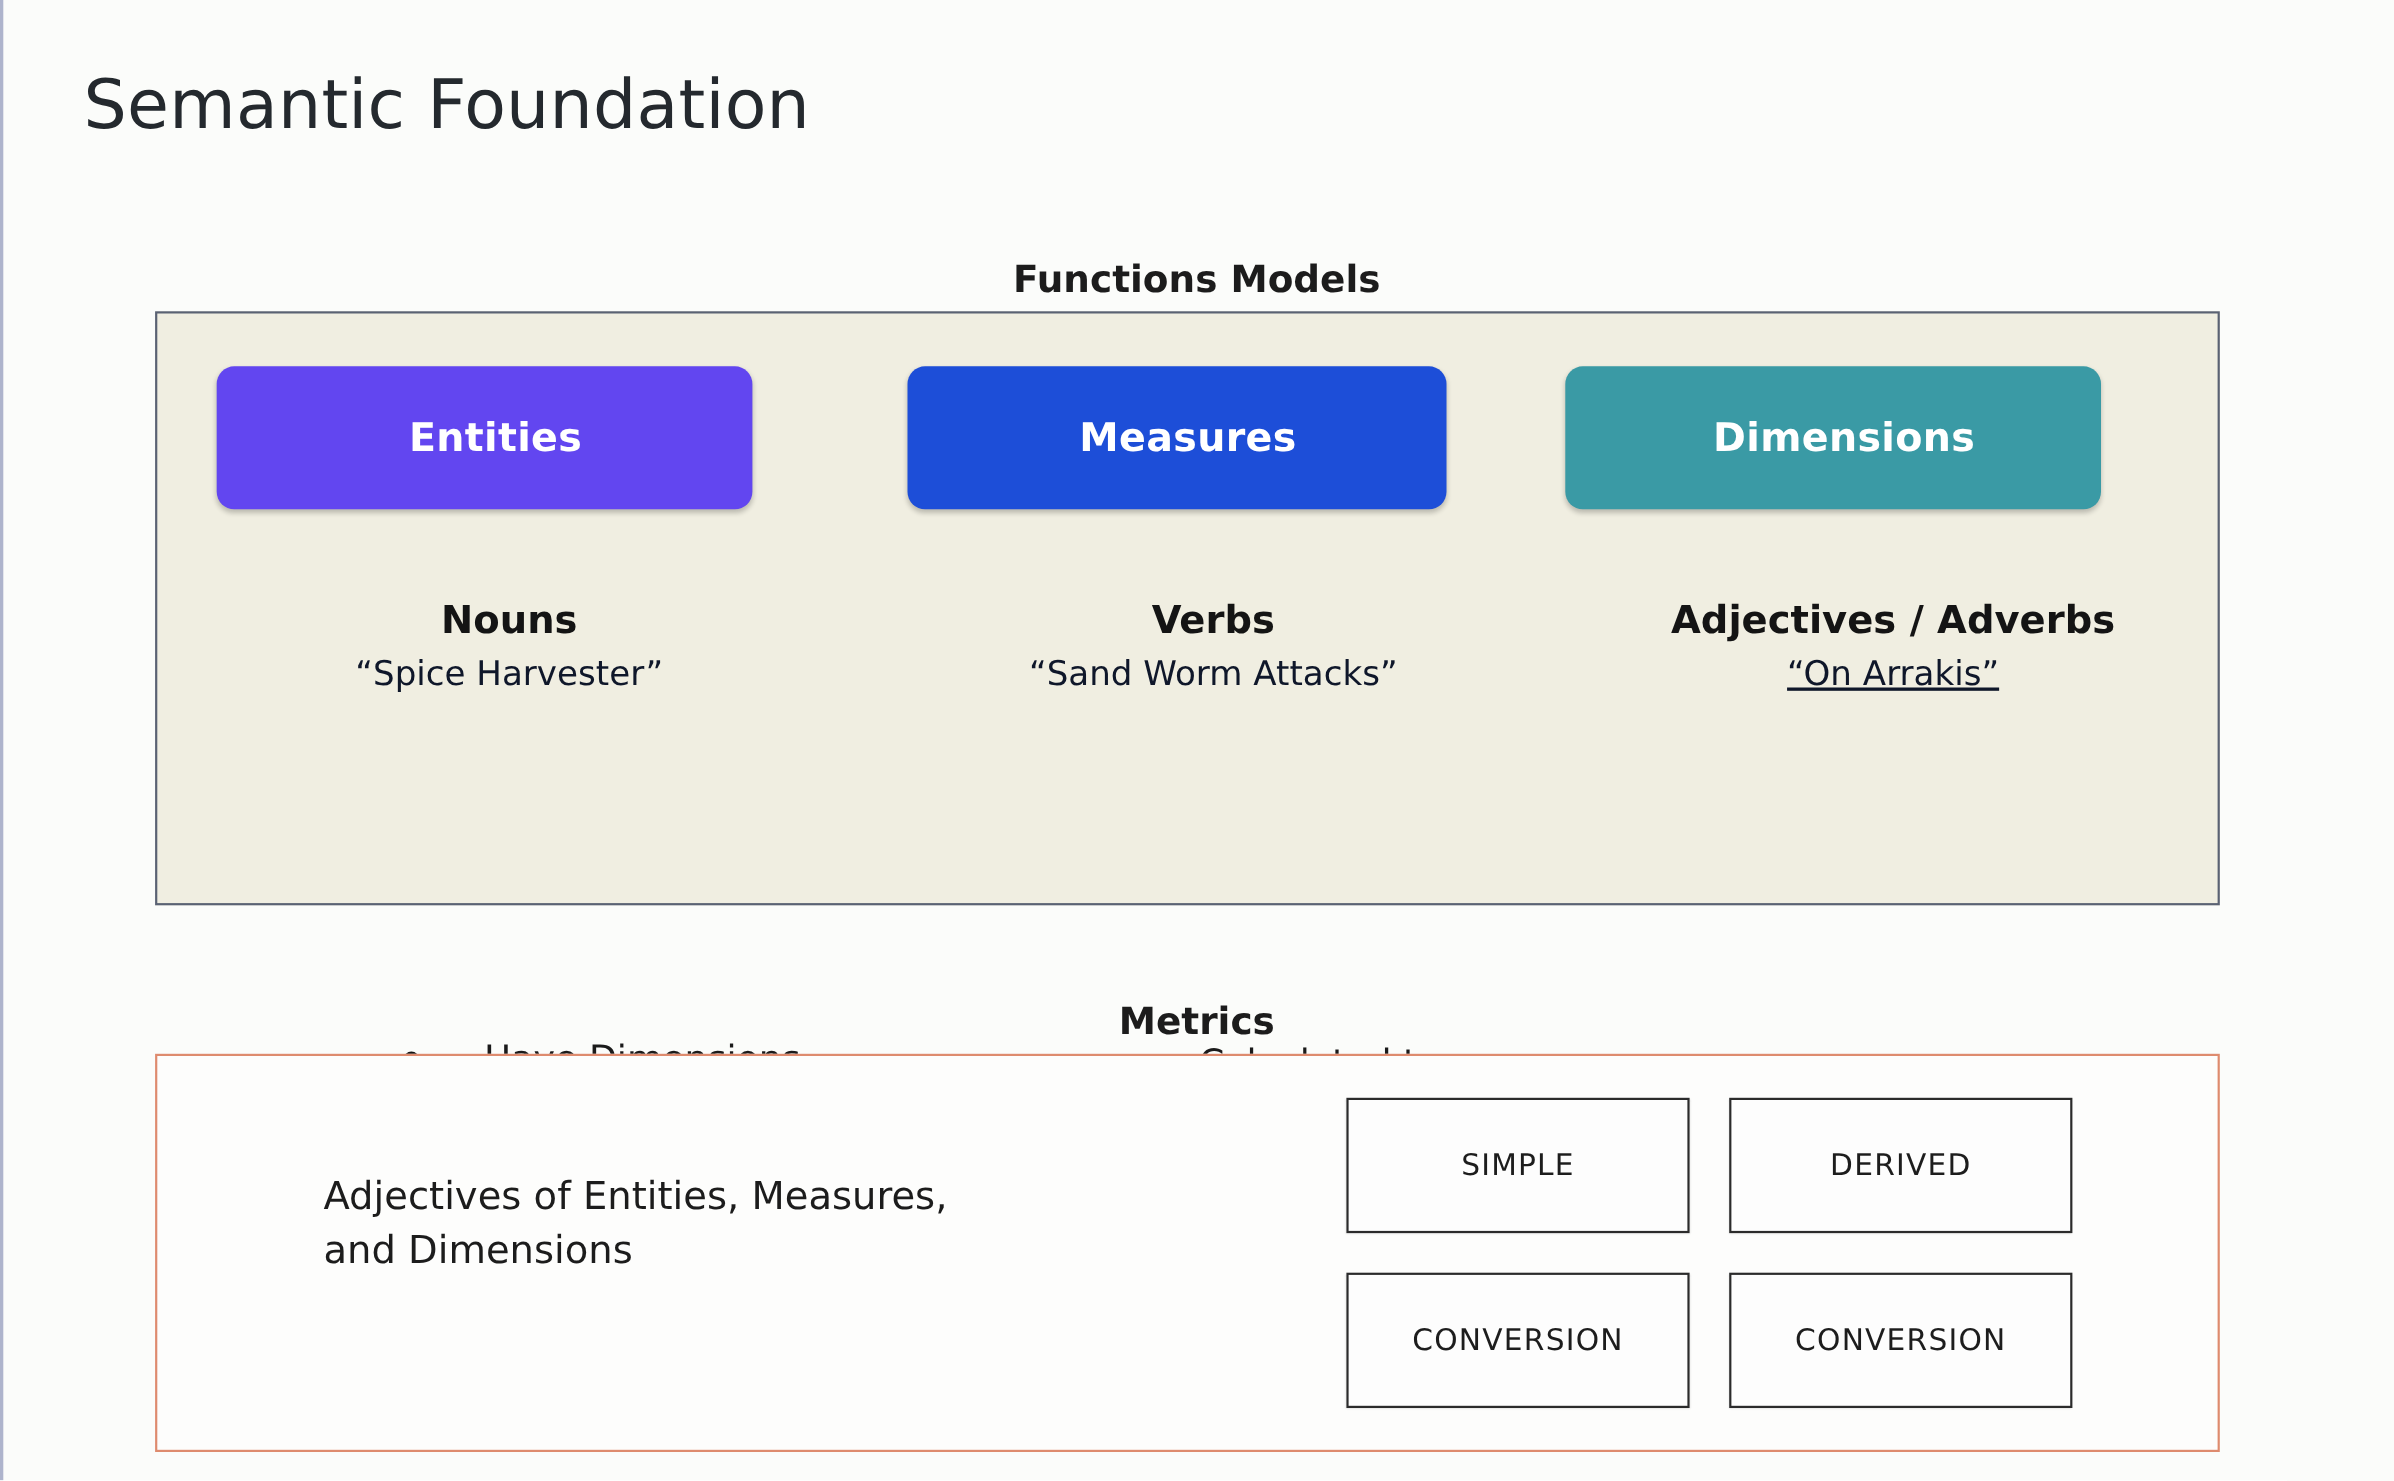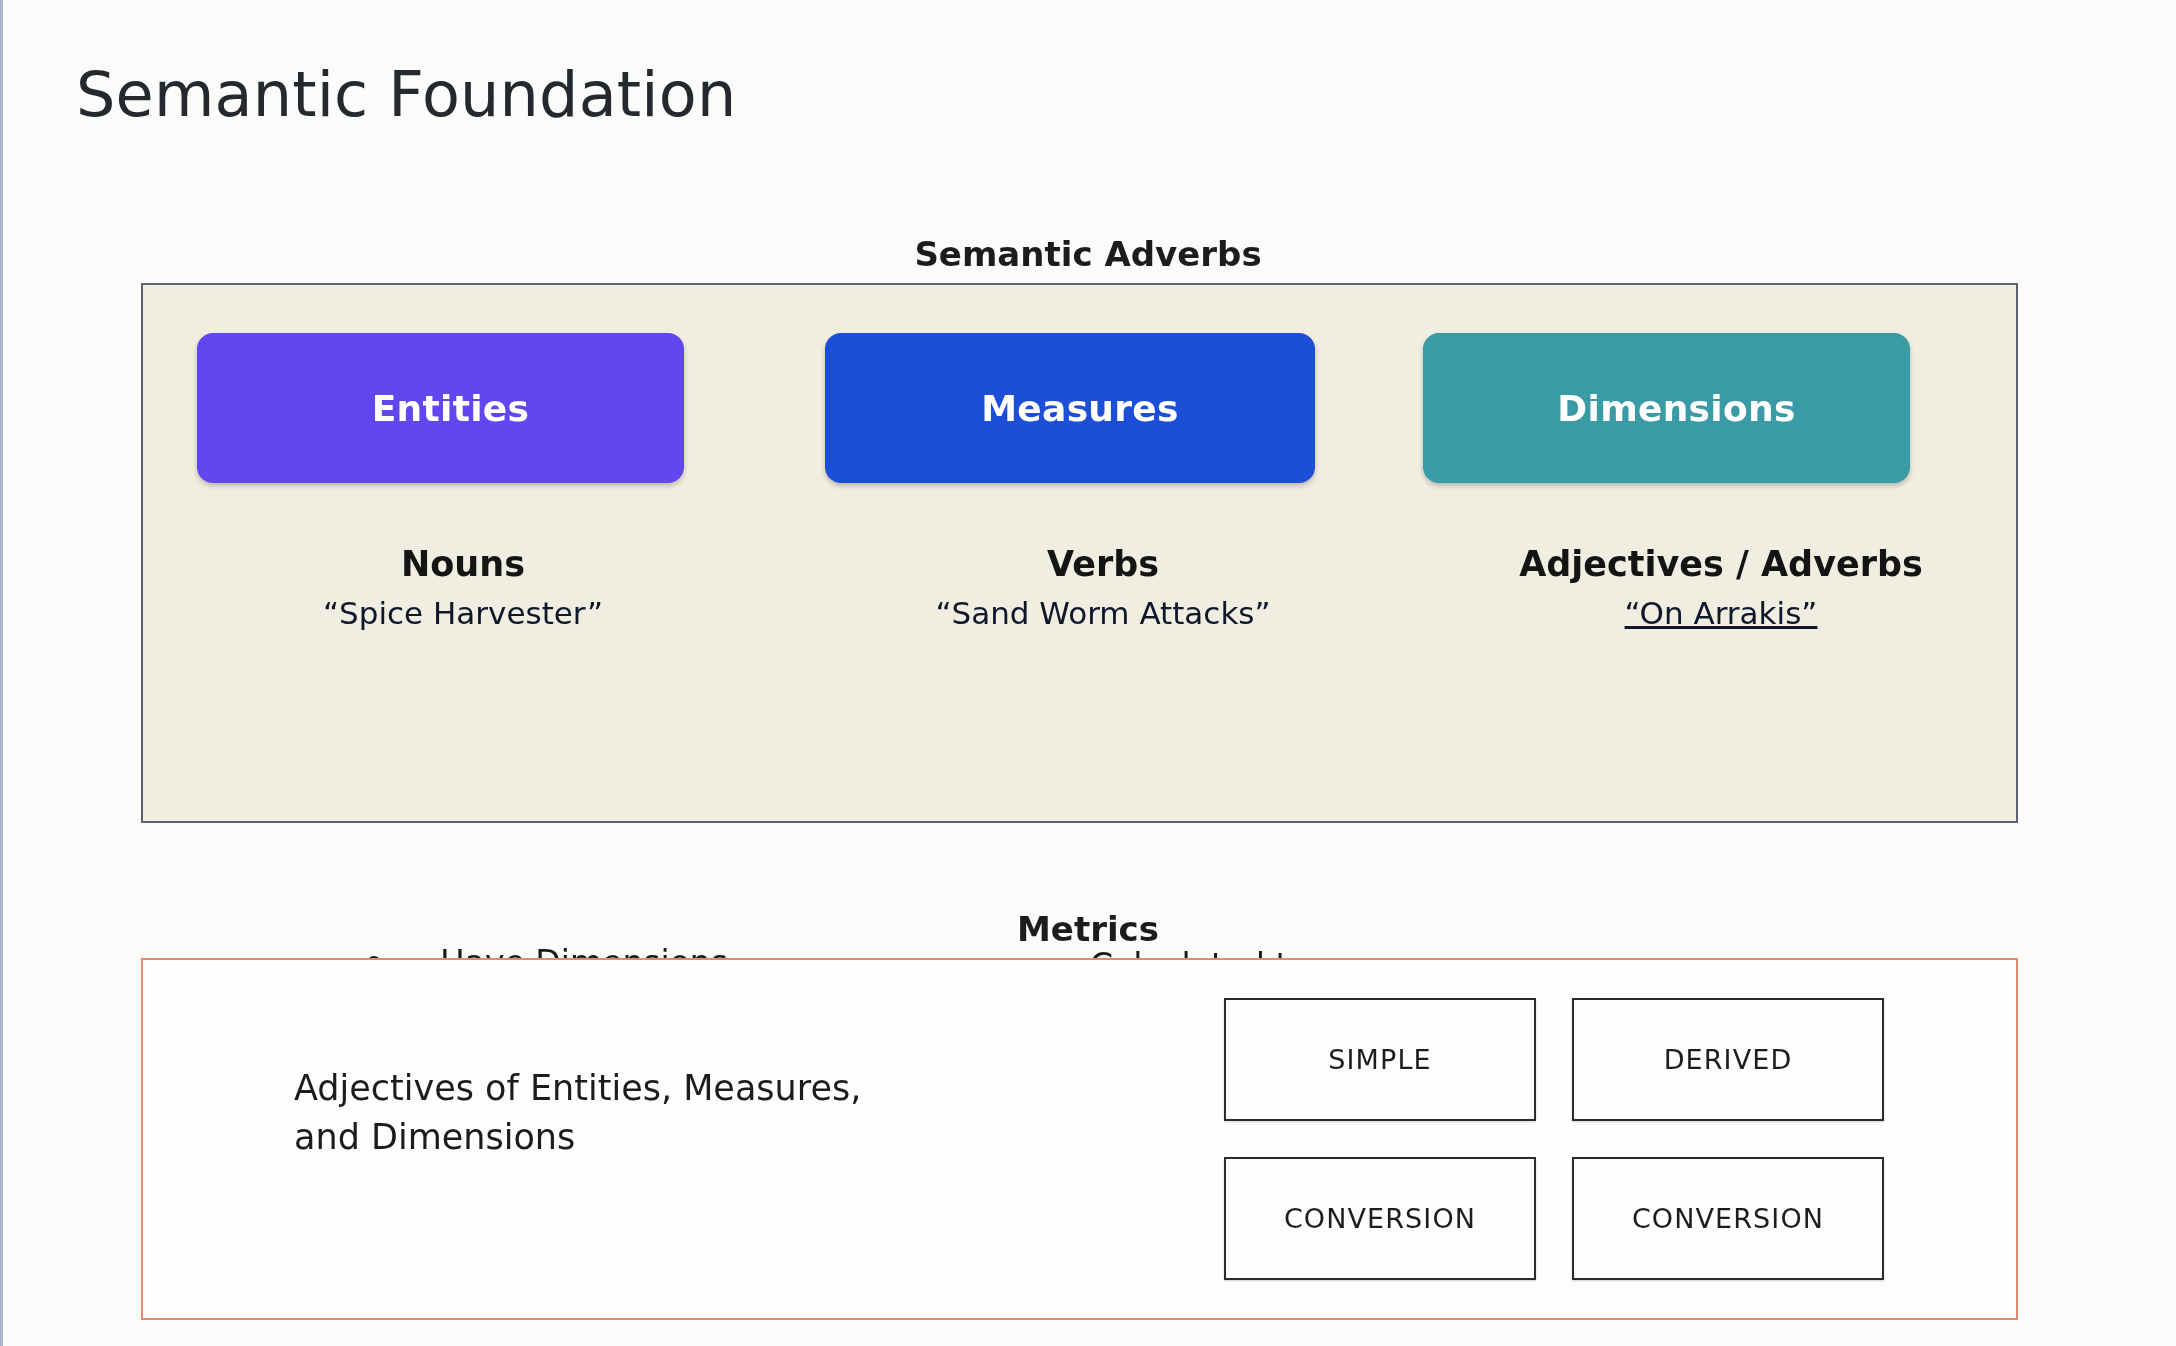--- a/index.html
+++ b/index.html
@@ -74,21 +74,21 @@
     top: 0px;
     height: 100%;
   }
   #sm-col-entities   { left: 0px;    width: 640px; }
   #sm-col-measures   { left: 640px;  width: 640px; }
   #sm-col-dimensions { left: 1280px; width: 597px; }
 
   .concept-chip {
     position: absolute;
     top: 48px;
-    height: 150px;
+    height: 130px;
     border-radius: 16px;
     box-shadow: 0 3px 5px rgba(0,0,0,0.22);
     display: flex;
     align-items: center;
     justify-content: center;
     box-sizing: border-box;
     padding-left: 20px;
   }
   .concept-chip-label {
     color: #ffffff;
@@ -207,21 +207,21 @@
 </style>
 </head>
 <body>
 
 <div id="slide">
 
   <div id="left-edge-rule"></div>
 
   <div id="page-title">Semantic Foundation</div>
 
-  <div id="semantic-models-caption" class="section-caption">Semantic Adverbs</div>
+  <div id="semantic-models-caption" class="section-caption">Functions Models</div>
 
   <div id="semantic-models-panel">
 
     <div id="sm-col-entities" class="sm-column">
       <div id="chip-entities" class="concept-chip">
         <span class="concept-chip-label">Entities</span>
       </div>
       <div class="part-of-speech">Nouns</div>
       <div class="example-phrase">“Spice Harvester”</div>
     </div>

